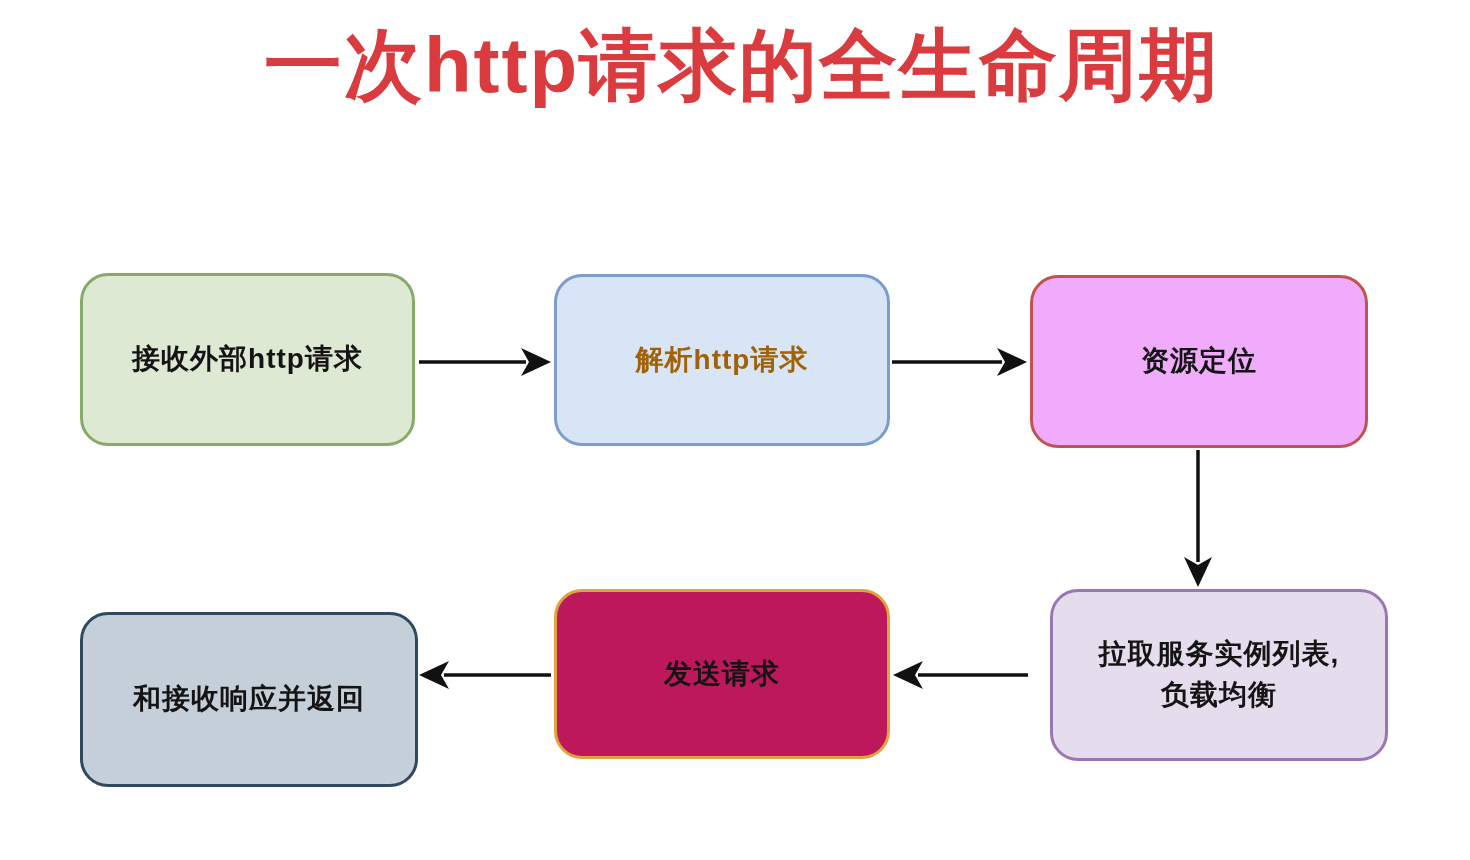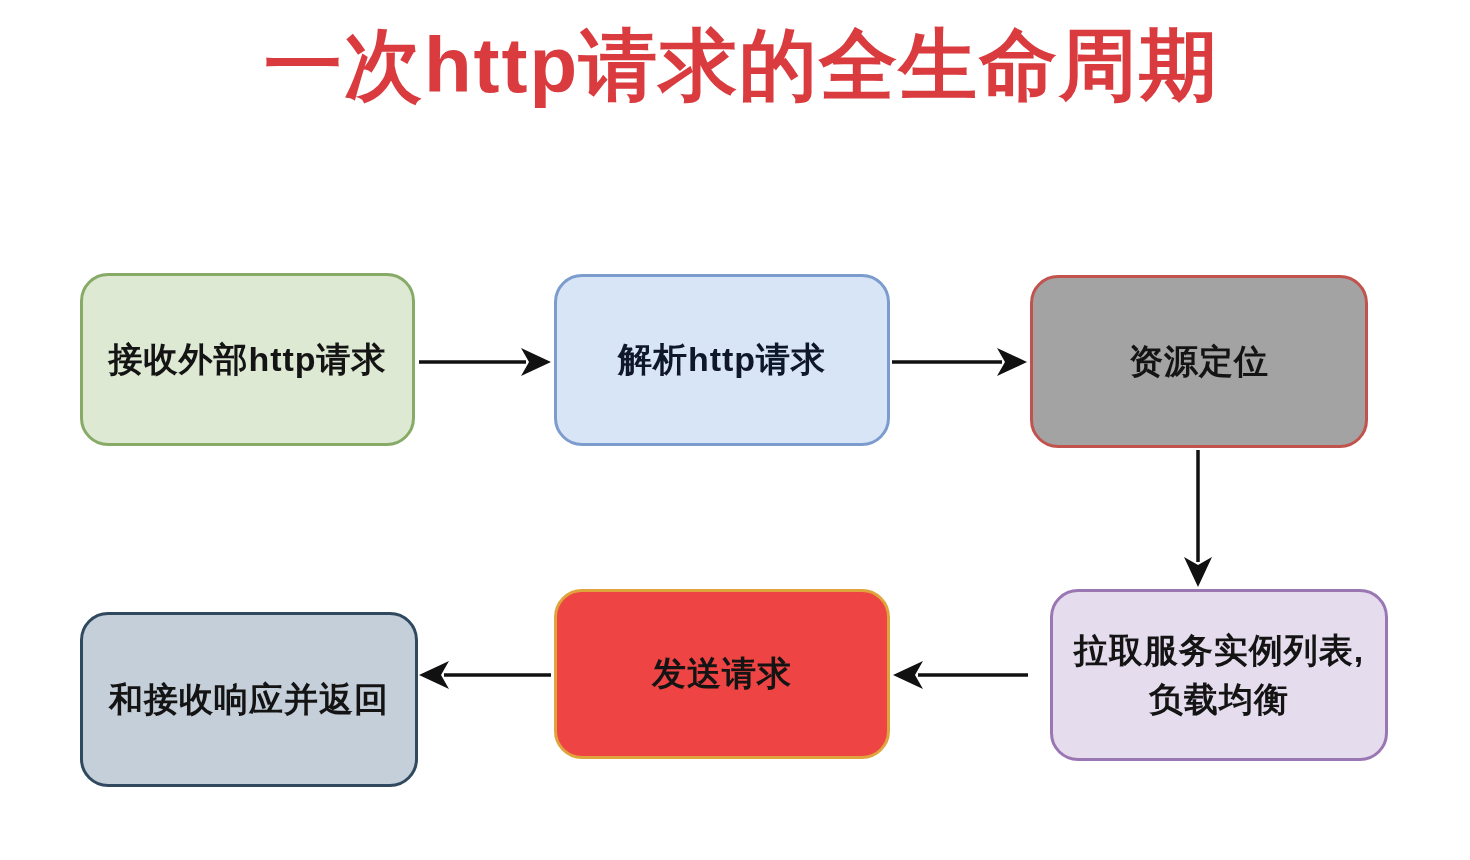--- a/index.html
+++ b/index.html
@@ -32,21 +32,21 @@
     position: absolute;
     box-sizing: border-box;
     border: 3px solid;
     border-radius: 28px;
     display: flex;
     align-items: center;
     justify-content: center;
     text-align: center;
   }
   .node-label {
-    font-size: 34px;
+    font-size: 28px;
     font-weight: 600;
     line-height: 1.45;
     white-space: pre-line;
     letter-spacing: 1px;
   }
   #node-receive        { left: 80px;   top: 273px; width: 335px; height: 173px; }
   #node-parse          { left: 554px;  top: 274px; width: 336px; height: 172px; }
   #node-locate         { left: 1030px; top: 275px; width: 338px; height: 173px; }
   #node-loadbalance    { left: 1030px; top: 589px; width: 338px; height: 172px; }
   #node-send           { left: 554px;  top: 589px; width: 336px; height: 170px; }
@@ -88,33 +88,33 @@
       <line class="arrow-line" x1="551" y1="675" x2="444" y2="675" style="stroke: rgb(17, 17, 17);"></line>
       <polygon points="419,675 449,661 441,675 449,689" style="fill: rgb(17, 17, 17);"></polygon>
     </g>
   </svg>
 
   <div class="node" id="node-receive" style="background-color: rgb(221, 233, 211); border-color: rgb(135, 170, 102);">
     <span class="node-label" style="color: rgb(20, 20, 20);">接收外部http请求</span>
   </div>
 
   <div class="node" id="node-parse" style="background-color: rgb(216, 229, 246); border-color: rgb(123, 156, 205);">
-    <span class="node-label" style="color: #0f172a;">解析http请求</span>
+    <span class="node-label" style="color: #a16207;">解析http请求</span>
   </div>
 
-  <div class="node" id="node-locate" style="background-color: #a3a3a3; border-color: rgb(193, 83, 78); font-family: Liberation Serif, serif;">
+  <div class="node" id="node-locate" style="background-color: #f0abfc; border-color: rgb(193, 83, 78); font-family: Liberation Serif, serif;">
     <span class="node-label" style="color: rgb(20, 20, 20);">资源定位</span>
   </div>
 
   <div class="node" id="node-loadbalance" style="background-color: rgb(229, 220, 238); border-color: rgb(154, 119, 178); margin-left: 20px;">
     <span class="node-label" style="color: rgb(20, 20, 20);">拉取服务实例列表,
 负载均衡</span>
   </div>
 
-  <div class="node" id="node-send" style="background-color: #ef4444; border-color: rgb(223, 164, 60);">
+  <div class="node" id="node-send" style="background-color: #be185d; border-color: rgb(223, 164, 60);">
     <span class="node-label" style="color: rgb(20, 20, 20);">发送请求</span>
   </div>
 
   <div class="node" id="node-return" style="background-color: rgb(197, 207, 218); border-color: rgb(48, 73, 95);">
     <span class="node-label" style="color: rgb(20, 20, 20);">和接收响应并返回</span>
   </div>
 
 </div>
 
 </body></html>

